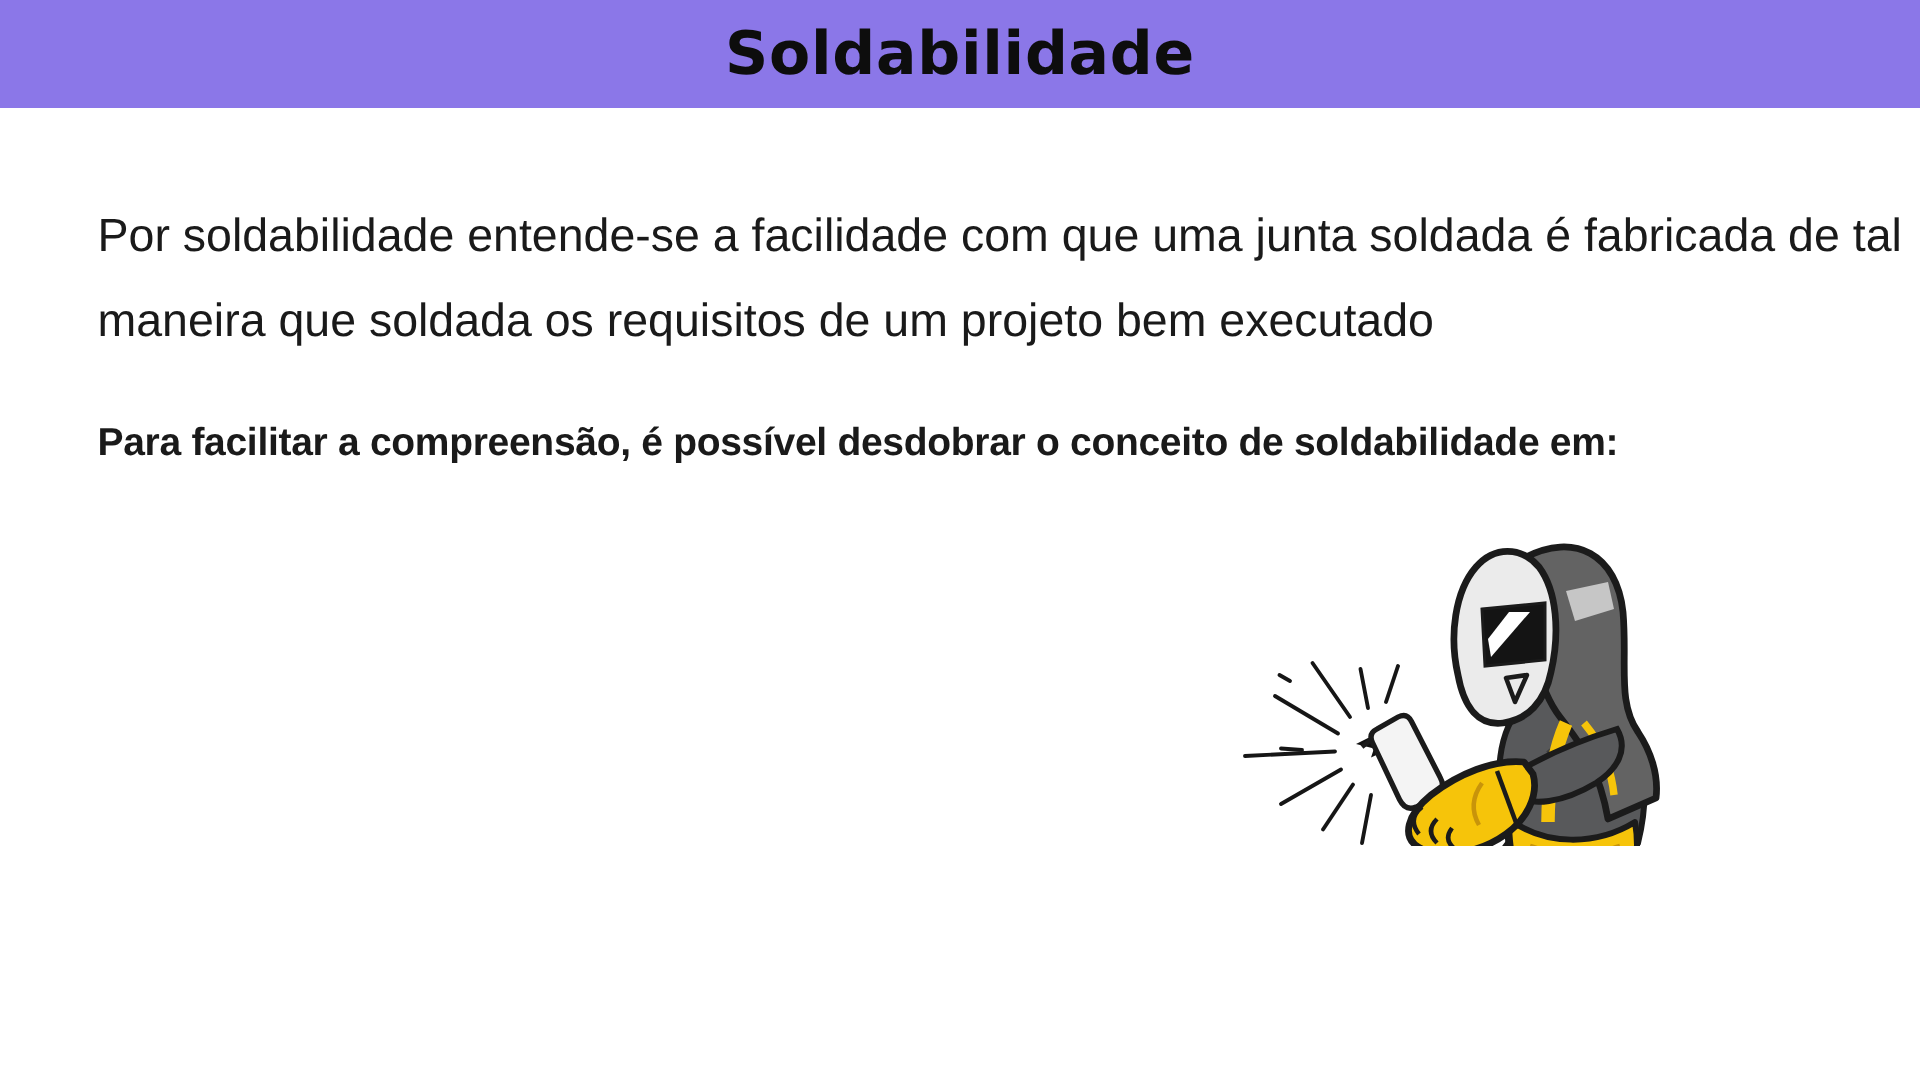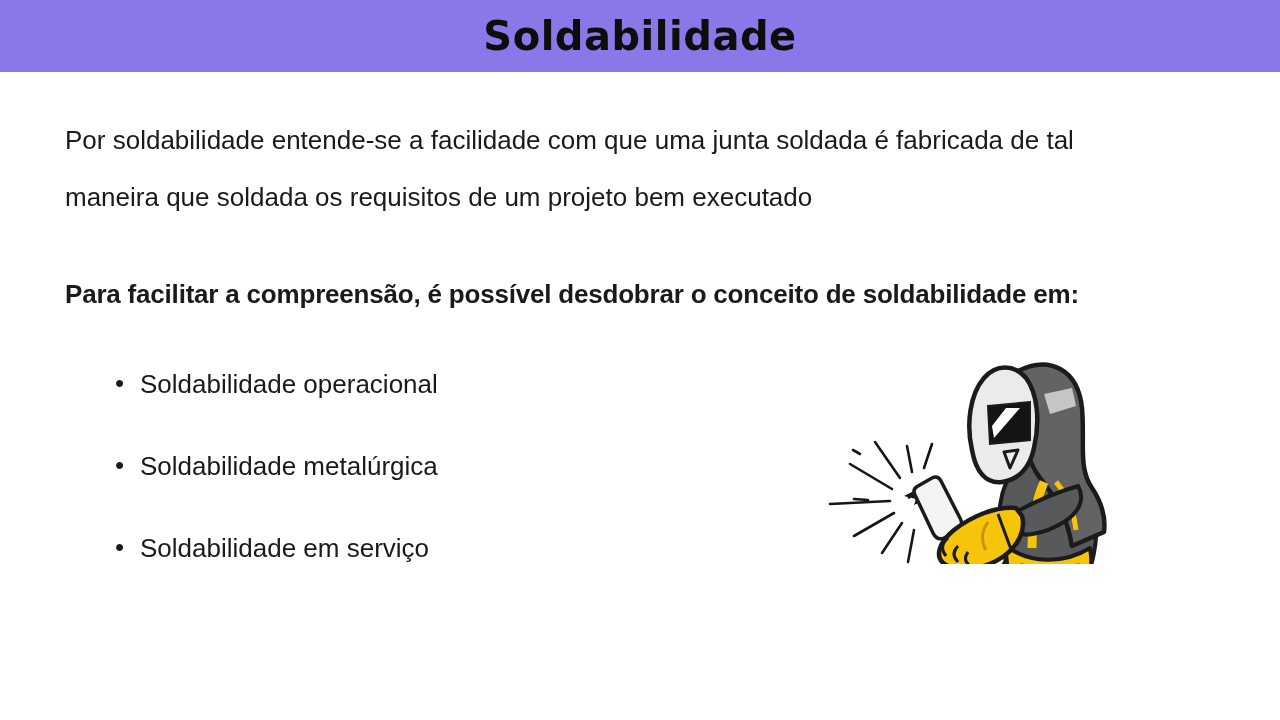--- a/index.html
+++ b/index.html
@@ -19,23 +19,23 @@
     margin:0;
     line-height:72px;
     text-align:center;
     font-size:40px;
     font-weight:bold;
     letter-spacing:0.5px;
     color:#0d0d0d;
     font-family:"DejaVu Sans","Liberation Sans",sans-serif;
   }
   .para{
-    position:absolute;left:65px;top:112px;
+    position:absolute;left:65px;top:128px;
     margin:0;
-    font-size:26px;line-height:57px;
+    font-size:31px;line-height:57px;
     white-space:nowrap;
   }
   .lead{
     position:absolute;left:65px;top:276px;
     margin:0;
     font-size:26px;line-height:36px;
     font-weight:bold;
     letter-spacing:-0.2px;
     white-space:nowrap;
     text-align:center;
@@ -67,25 +67,20 @@
 <div class="slide">
 
   <header class="slide-header">
     <h1 class="slide-title">Soldabilidade</h1>
   </header>
 
   <p class="para"><span>Por soldabilidade entende-se a facilidade com que uma junta soldada é fabricada de tal</span><br><span>maneira que soldada os requisitos de um projeto bem executado</span></p>
 
   <p class="lead">Para facilitar a compreensão, é possível desdobrar o conceito de soldabilidade em:</p>
 
-  <ul class="bullets">
-    <li>Soldabilidade operacional</li>
-    <li>Soldabilidade metalúrgica</li>
-    <li>Soldabilidade em serviço</li>
-  </ul>
 
   <svg class="welder" viewBox="0 0 460 370" aria-hidden="true">
 
     <g stroke="#161616" stroke-width="2.6" stroke-linecap="round" fill="none">
       <line x1="70" y1="151" x2="10" y2="154"></line>
       <line x1="48" y1="150" x2="34" y2="149"></line>
       <line x1="72" y1="139" x2="30" y2="114"></line>
       <line x1="80" y1="128" x2="55" y2="92"></line>
       <line x1="92" y1="122" x2="87" y2="96"></line>
       <line x1="104" y1="118" x2="112" y2="94"></line>

